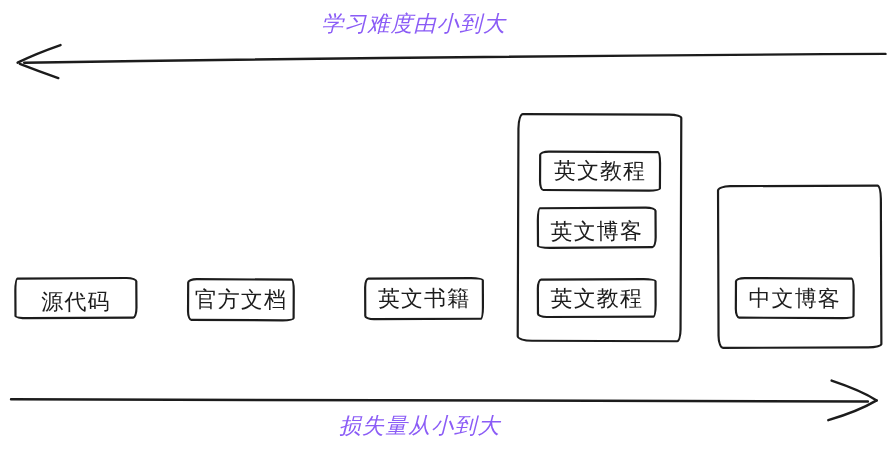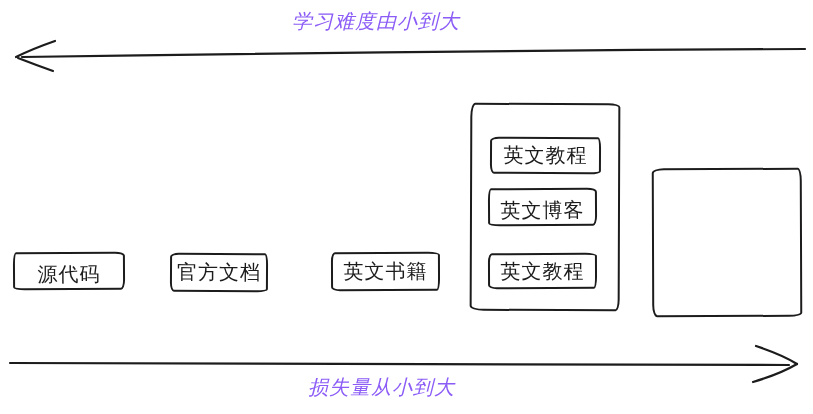--- a/index.html
+++ b/index.html
@@ -117,20 +117,23 @@
     <span>英文博客</span>
   </div>
 
   <div id="box-chinese-books" class="sketch-box wob-c">
     <span>英文教程</span>
   </div>
 
   <div id="group-chinese" class="group-box"></div>
 
 
+  <div id="box-chinese-blogs" class="sketch-box wob-b">
+    <span>中文博客</span>
+  </div>
 
   <svg id="bottom-arrow" class="arrow-svg" width="813" height="46" viewBox="0 0 813 46" aria-hidden="true">
     <path d="M10 19 Q 400 20 789 21"></path>
     <path d="M756 2 Q 783 11 797 20"></path>
     <path d="M797 20 Q 780 30 753 38"></path>
   </svg>
 
   <div id="bottom-axis-label" class="axis-label">损失量从小到大</div>
 
 </div>

